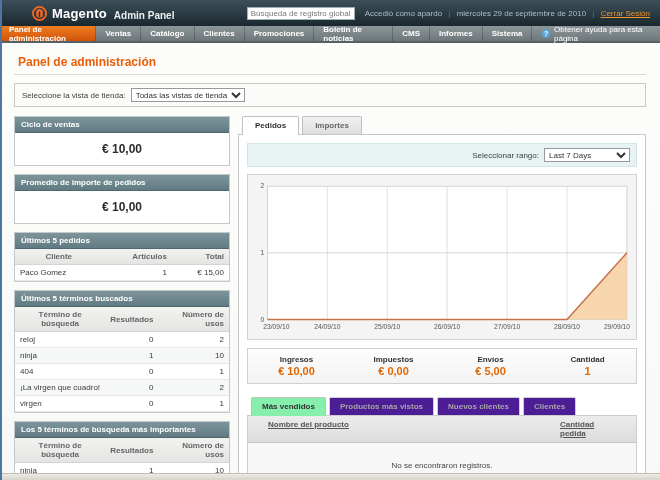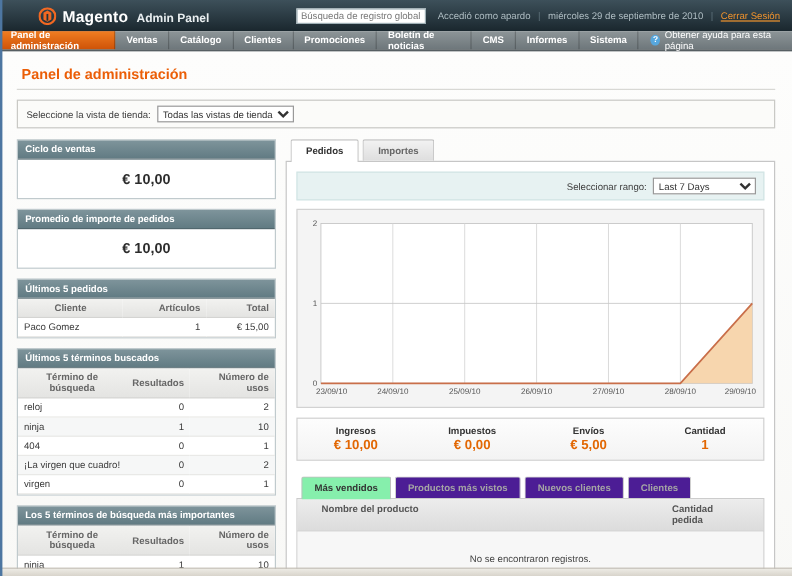--- a/index.html
+++ b/index.html
@@ -78,21 +78,21 @@
   .stat-label { font-size:8px; font-weight:bold; color:#333; }
   .stat-value { font-size:11px; font-weight:bold; color:#e26703; margin-top:1px; }
 
   .btabs { display:flex; gap:3px; margin-top:13px; padding-left:4px; position:relative; z-index:2; }
   .btab { font-size:8px; font-weight:bold; padding:4px 10px; border:1px solid #cfcfcf; border-bottom:none;
     background:#4c1d95; color:#a5a5a5; border-radius:2px 2px 0 0; }
   .btab.active { background:#86efac; border-color:#bfbfbf; color:#333; cursor:pointer; padding-bottom:5px; margin-bottom:-1px; }
   .ptable { border:1px solid #cccccc; margin-top:0; }
   .ptable-head { display:flex; background:linear-gradient(#ececec,#dcdcdc); border-bottom:1px solid #c6c6c6;
     font-size:8px; font-weight:bold; color:#555; }
-  .ptable-head > div { padding:4px 20px; }
+  .ptable-head > div { padding:4px 20px;text-decoration:underline; }
   .ph-name { flex:1; }
   .ph-price { width:88px; }
   .ph-qty { width:96px; }
   .ptable-empty { background:#f7f7f7; text-align:center; font-size:8px; color:#444; padding:18px 0 22px 0; }
 </style>
 </head>
 <body>
 
 <div class="frame">
   <div class="win-left"></div>

